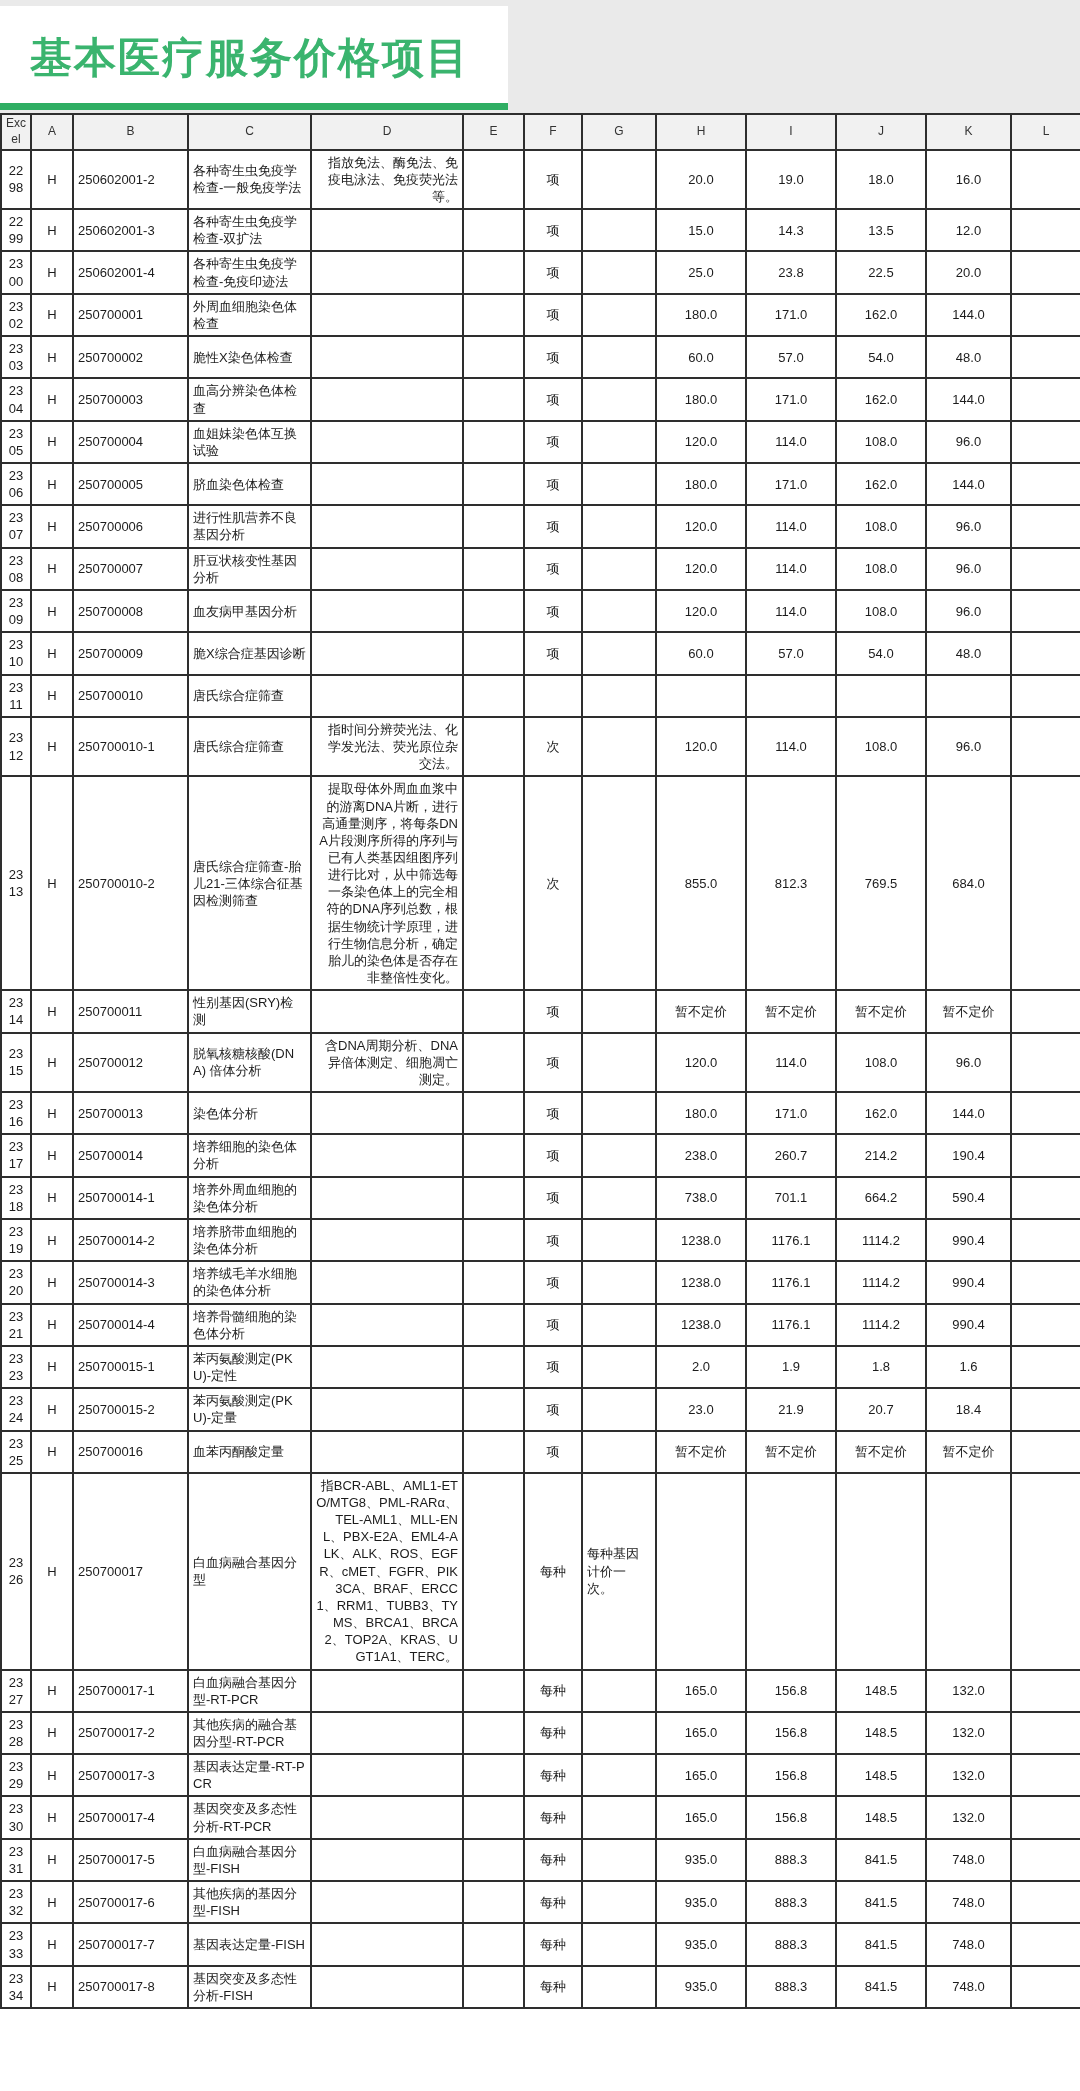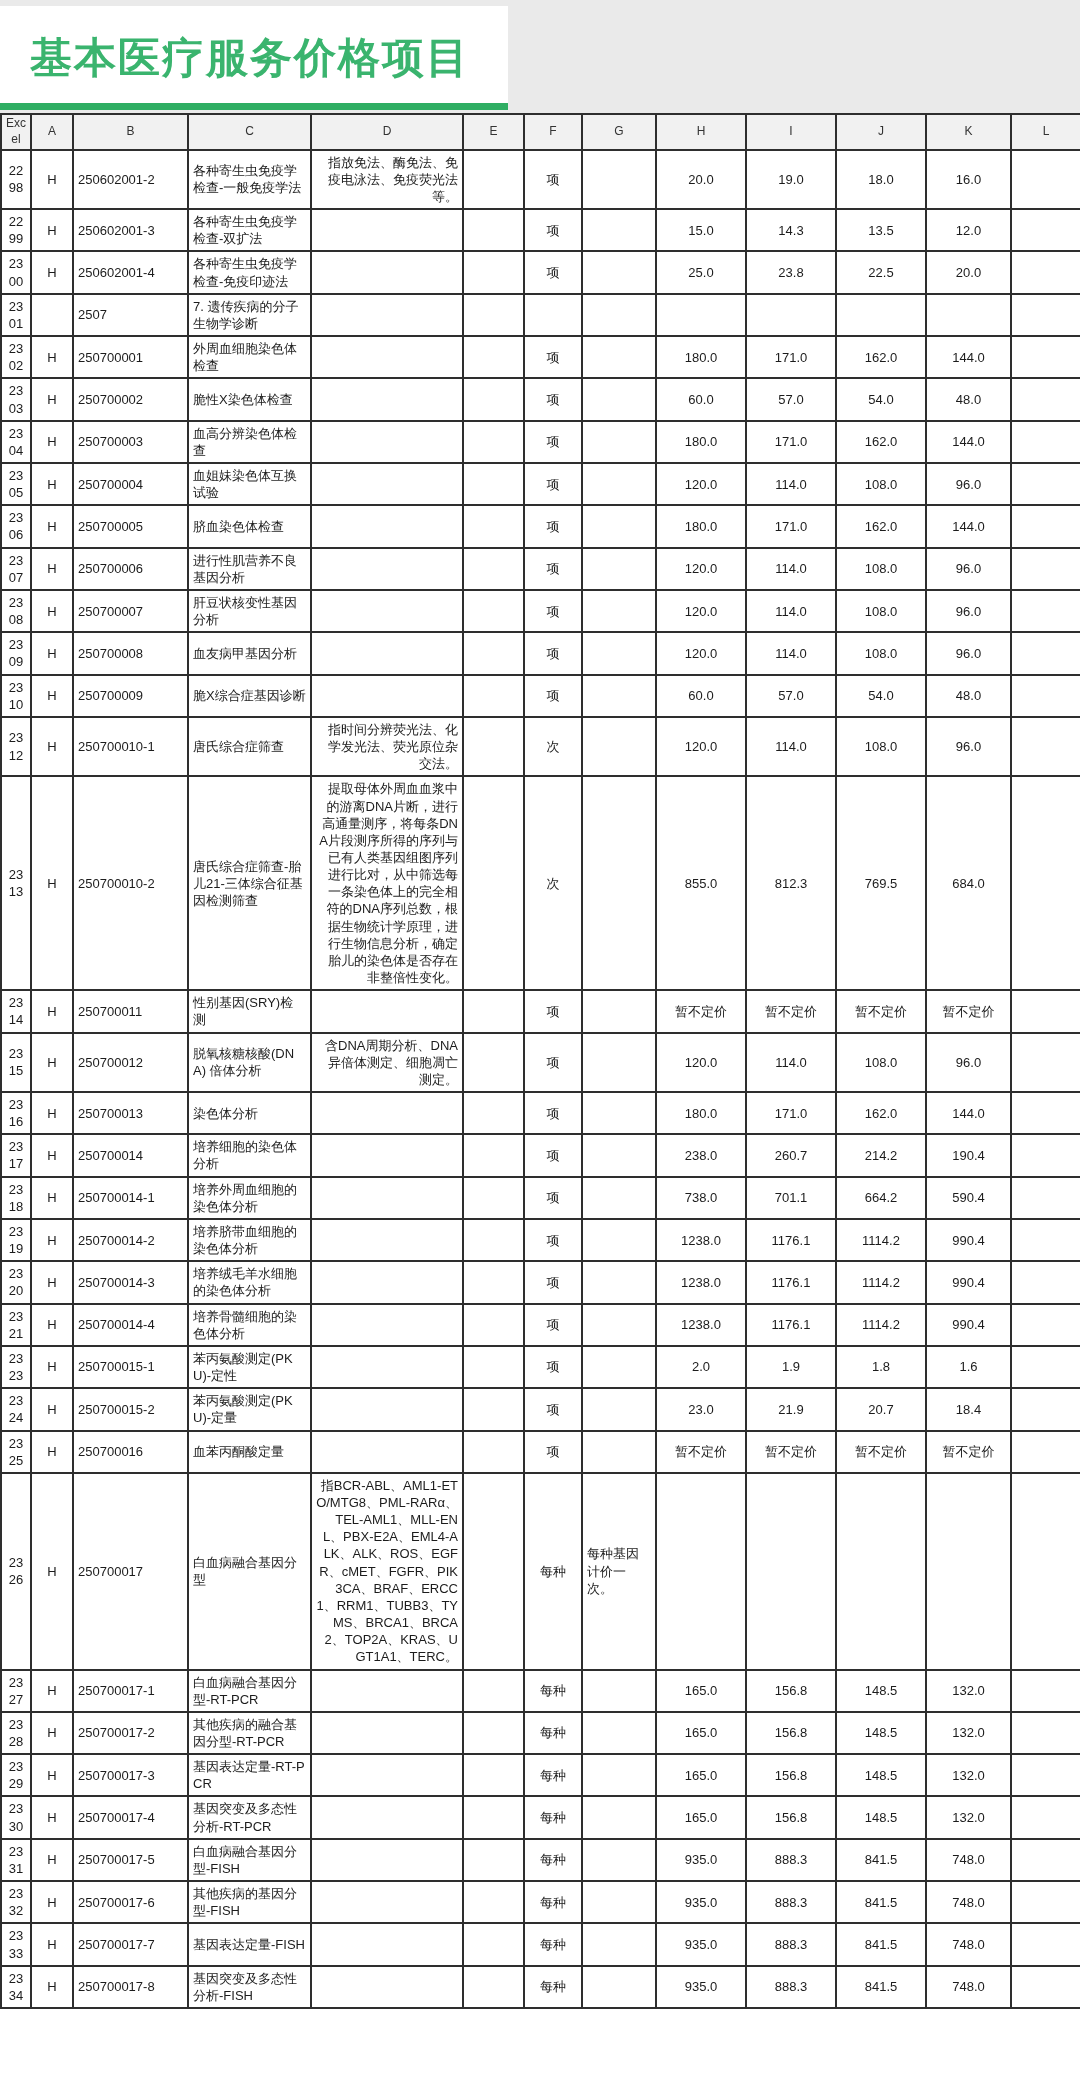--- a/index.html
+++ b/index.html
@@ -130,167 +130,167 @@
           <td class="col-e"></td>
           <td class="col-f">项</td>
           <td class="col-g"></td>
           <td class="col-h">25.0</td>
           <td class="col-i">23.8</td>
           <td class="col-j">22.5</td>
           <td class="col-k">20.0</td>
           <td class="col-l l-body"></td>
         </tr>
         <tr>
-          <td class="col-n">2301</td>
-          <td class="col-a"></td>
-          <td class="col-b">2507</td>
-          <td class="col-c">7. 遗传疾病的分子生物学诊断</td>
+          <td class="col-n">2302</td>
+          <td class="col-a">H</td>
+          <td class="col-b">250700001</td>
+          <td class="col-c">外周血细胞染色体检查</td>
+          <td class="col-d"></td>
+          <td class="col-e"></td>
+          <td class="col-f">项</td>
+          <td class="col-g"></td>
+          <td class="col-h">180.0</td>
+          <td class="col-i">171.0</td>
+          <td class="col-j">162.0</td>
+          <td class="col-k">144.0</td>
+          <td class="col-l l-body"></td>
+        </tr>
+        <tr>
+          <td class="col-n">2303</td>
+          <td class="col-a">H</td>
+          <td class="col-b">250700002</td>
+          <td class="col-c">脆性X染色体检查</td>
+          <td class="col-d"></td>
+          <td class="col-e"></td>
+          <td class="col-f">项</td>
+          <td class="col-g"></td>
+          <td class="col-h">60.0</td>
+          <td class="col-i">57.0</td>
+          <td class="col-j">54.0</td>
+          <td class="col-k">48.0</td>
+          <td class="col-l l-body"></td>
+        </tr>
+        <tr>
+          <td class="col-n">2304</td>
+          <td class="col-a">H</td>
+          <td class="col-b">250700003</td>
+          <td class="col-c">血高分辨染色体检查</td>
+          <td class="col-d"></td>
+          <td class="col-e"></td>
+          <td class="col-f">项</td>
+          <td class="col-g"></td>
+          <td class="col-h">180.0</td>
+          <td class="col-i">171.0</td>
+          <td class="col-j">162.0</td>
+          <td class="col-k">144.0</td>
+          <td class="col-l l-body"></td>
+        </tr>
+        <tr>
+          <td class="col-n">2305</td>
+          <td class="col-a">H</td>
+          <td class="col-b">250700004</td>
+          <td class="col-c">血姐妹染色体互换试验</td>
+          <td class="col-d"></td>
+          <td class="col-e"></td>
+          <td class="col-f">项</td>
+          <td class="col-g"></td>
+          <td class="col-h">120.0</td>
+          <td class="col-i">114.0</td>
+          <td class="col-j">108.0</td>
+          <td class="col-k">96.0</td>
+          <td class="col-l l-body"></td>
+        </tr>
+        <tr>
+          <td class="col-n">2306</td>
+          <td class="col-a">H</td>
+          <td class="col-b">250700005</td>
+          <td class="col-c">脐血染色体检查</td>
+          <td class="col-d"></td>
+          <td class="col-e"></td>
+          <td class="col-f">项</td>
+          <td class="col-g"></td>
+          <td class="col-h">180.0</td>
+          <td class="col-i">171.0</td>
+          <td class="col-j">162.0</td>
+          <td class="col-k">144.0</td>
+          <td class="col-l l-body"></td>
+        </tr>
+        <tr>
+          <td class="col-n">2307</td>
+          <td class="col-a">H</td>
+          <td class="col-b">250700006</td>
+          <td class="col-c">进行性肌营养不良基因分析</td>
+          <td class="col-d"></td>
+          <td class="col-e"></td>
+          <td class="col-f">项</td>
+          <td class="col-g"></td>
+          <td class="col-h">120.0</td>
+          <td class="col-i">114.0</td>
+          <td class="col-j">108.0</td>
+          <td class="col-k">96.0</td>
+          <td class="col-l l-body"></td>
+        </tr>
+        <tr>
+          <td class="col-n">2308</td>
+          <td class="col-a">H</td>
+          <td class="col-b">250700007</td>
+          <td class="col-c">肝豆状核变性基因分析</td>
+          <td class="col-d"></td>
+          <td class="col-e"></td>
+          <td class="col-f">项</td>
+          <td class="col-g"></td>
+          <td class="col-h">120.0</td>
+          <td class="col-i">114.0</td>
+          <td class="col-j">108.0</td>
+          <td class="col-k">96.0</td>
+          <td class="col-l l-body"></td>
+        </tr>
+        <tr>
+          <td class="col-n">2309</td>
+          <td class="col-a">H</td>
+          <td class="col-b">250700008</td>
+          <td class="col-c">血友病甲基因分析</td>
+          <td class="col-d"></td>
+          <td class="col-e"></td>
+          <td class="col-f">项</td>
+          <td class="col-g"></td>
+          <td class="col-h">120.0</td>
+          <td class="col-i">114.0</td>
+          <td class="col-j">108.0</td>
+          <td class="col-k">96.0</td>
+          <td class="col-l l-body"></td>
+        </tr>
+        <tr>
+          <td class="col-n">2310</td>
+          <td class="col-a">H</td>
+          <td class="col-b">250700009</td>
+          <td class="col-c">脆X综合症基因诊断</td>
+          <td class="col-d"></td>
+          <td class="col-e"></td>
+          <td class="col-f">项</td>
+          <td class="col-g"></td>
+          <td class="col-h">60.0</td>
+          <td class="col-i">57.0</td>
+          <td class="col-j">54.0</td>
+          <td class="col-k">48.0</td>
+          <td class="col-l l-body"></td>
+        </tr>
+        <tr>
+          <td class="col-n">2311</td>
+          <td class="col-a">H</td>
+          <td class="col-b">250700010</td>
+          <td class="col-c">唐氏综合症筛查</td>
           <td class="col-d"></td>
           <td class="col-e"></td>
           <td class="col-f"></td>
           <td class="col-g"></td>
           <td class="col-h"></td>
           <td class="col-i"></td>
           <td class="col-j"></td>
           <td class="col-k"></td>
-          <td class="col-l l-body"></td>
-        </tr>
-        <tr>
-          <td class="col-n">2302</td>
-          <td class="col-a">H</td>
-          <td class="col-b">250700001</td>
-          <td class="col-c">外周血细胞染色体检查</td>
-          <td class="col-d"></td>
-          <td class="col-e"></td>
-          <td class="col-f">项</td>
-          <td class="col-g"></td>
-          <td class="col-h">180.0</td>
-          <td class="col-i">171.0</td>
-          <td class="col-j">162.0</td>
-          <td class="col-k">144.0</td>
-          <td class="col-l l-body"></td>
-        </tr>
-        <tr>
-          <td class="col-n">2303</td>
-          <td class="col-a">H</td>
-          <td class="col-b">250700002</td>
-          <td class="col-c">脆性X染色体检查</td>
-          <td class="col-d"></td>
-          <td class="col-e"></td>
-          <td class="col-f">项</td>
-          <td class="col-g"></td>
-          <td class="col-h">60.0</td>
-          <td class="col-i">57.0</td>
-          <td class="col-j">54.0</td>
-          <td class="col-k">48.0</td>
-          <td class="col-l l-body"></td>
-        </tr>
-        <tr>
-          <td class="col-n">2304</td>
-          <td class="col-a">H</td>
-          <td class="col-b">250700003</td>
-          <td class="col-c">血高分辨染色体检查</td>
-          <td class="col-d"></td>
-          <td class="col-e"></td>
-          <td class="col-f">项</td>
-          <td class="col-g"></td>
-          <td class="col-h">180.0</td>
-          <td class="col-i">171.0</td>
-          <td class="col-j">162.0</td>
-          <td class="col-k">144.0</td>
-          <td class="col-l l-body"></td>
-        </tr>
-        <tr>
-          <td class="col-n">2305</td>
-          <td class="col-a">H</td>
-          <td class="col-b">250700004</td>
-          <td class="col-c">血姐妹染色体互换试验</td>
-          <td class="col-d"></td>
-          <td class="col-e"></td>
-          <td class="col-f">项</td>
-          <td class="col-g"></td>
-          <td class="col-h">120.0</td>
-          <td class="col-i">114.0</td>
-          <td class="col-j">108.0</td>
-          <td class="col-k">96.0</td>
-          <td class="col-l l-body"></td>
-        </tr>
-        <tr>
-          <td class="col-n">2306</td>
-          <td class="col-a">H</td>
-          <td class="col-b">250700005</td>
-          <td class="col-c">脐血染色体检查</td>
-          <td class="col-d"></td>
-          <td class="col-e"></td>
-          <td class="col-f">项</td>
-          <td class="col-g"></td>
-          <td class="col-h">180.0</td>
-          <td class="col-i">171.0</td>
-          <td class="col-j">162.0</td>
-          <td class="col-k">144.0</td>
-          <td class="col-l l-body"></td>
-        </tr>
-        <tr>
-          <td class="col-n">2307</td>
-          <td class="col-a">H</td>
-          <td class="col-b">250700006</td>
-          <td class="col-c">进行性肌营养不良基因分析</td>
-          <td class="col-d"></td>
-          <td class="col-e"></td>
-          <td class="col-f">项</td>
-          <td class="col-g"></td>
-          <td class="col-h">120.0</td>
-          <td class="col-i">114.0</td>
-          <td class="col-j">108.0</td>
-          <td class="col-k">96.0</td>
-          <td class="col-l l-body"></td>
-        </tr>
-        <tr>
-          <td class="col-n">2308</td>
-          <td class="col-a">H</td>
-          <td class="col-b">250700007</td>
-          <td class="col-c">肝豆状核变性基因分析</td>
-          <td class="col-d"></td>
-          <td class="col-e"></td>
-          <td class="col-f">项</td>
-          <td class="col-g"></td>
-          <td class="col-h">120.0</td>
-          <td class="col-i">114.0</td>
-          <td class="col-j">108.0</td>
-          <td class="col-k">96.0</td>
-          <td class="col-l l-body"></td>
-        </tr>
-        <tr>
-          <td class="col-n">2309</td>
-          <td class="col-a">H</td>
-          <td class="col-b">250700008</td>
-          <td class="col-c">血友病甲基因分析</td>
-          <td class="col-d"></td>
-          <td class="col-e"></td>
-          <td class="col-f">项</td>
-          <td class="col-g"></td>
-          <td class="col-h">120.0</td>
-          <td class="col-i">114.0</td>
-          <td class="col-j">108.0</td>
-          <td class="col-k">96.0</td>
-          <td class="col-l l-body"></td>
-        </tr>
-        <tr>
-          <td class="col-n">2310</td>
-          <td class="col-a">H</td>
-          <td class="col-b">250700009</td>
-          <td class="col-c">脆X综合症基因诊断</td>
-          <td class="col-d"></td>
-          <td class="col-e"></td>
-          <td class="col-f">项</td>
-          <td class="col-g"></td>
-          <td class="col-h">60.0</td>
-          <td class="col-i">57.0</td>
-          <td class="col-j">54.0</td>
-          <td class="col-k">48.0</td>
           <td class="col-l l-body"></td>
         </tr>
         <tr>
           <td class="col-n">2312</td>
           <td class="col-a">H</td>
           <td class="col-b">250700010-1</td>
           <td class="col-c">唐氏综合症筛查</td>
           <td class="col-d">指时间分辨荧光法、化学发光法、荧光原位杂交法。</td>
           <td class="col-e"></td>
           <td class="col-f">次</td>

